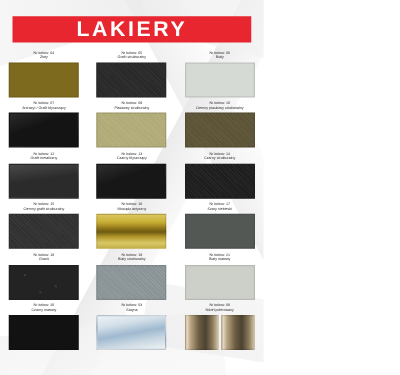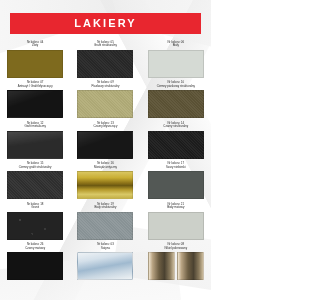--- a/index.html
+++ b/index.html
@@ -63,21 +63,21 @@
     width: 191px;
     height: 21px;
     background: #e8262f;
     display: flex;
     align-items: center;
     justify-content: center;
     box-sizing: border-box;
   }
   .banner-title {
     color: #ffffff;
-    font-size: 11px;
+    font-size: 17px;
     font-weight: bold;
     letter-spacing: 2.1px;
     line-height: 1;
     white-space: nowrap;
   }
 
   
   .grid {
     position: absolute;
     left: 0;

